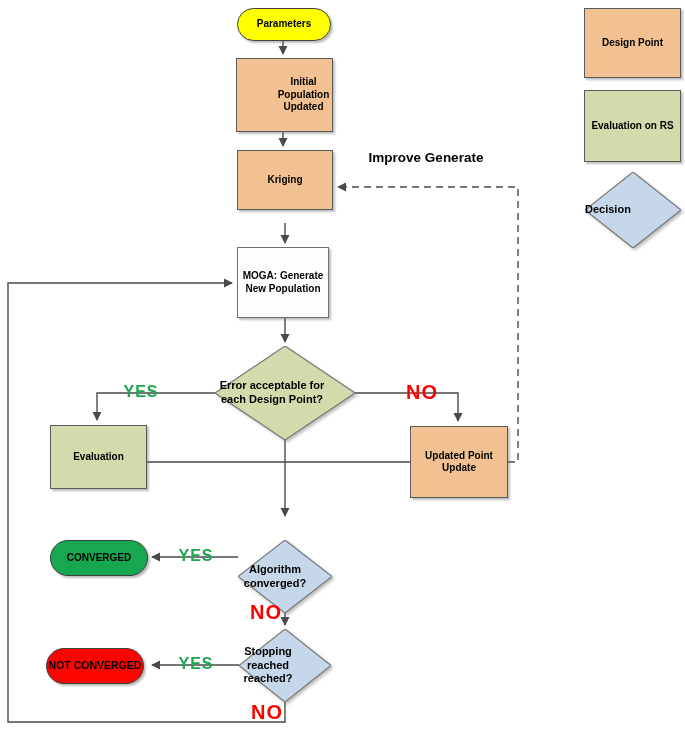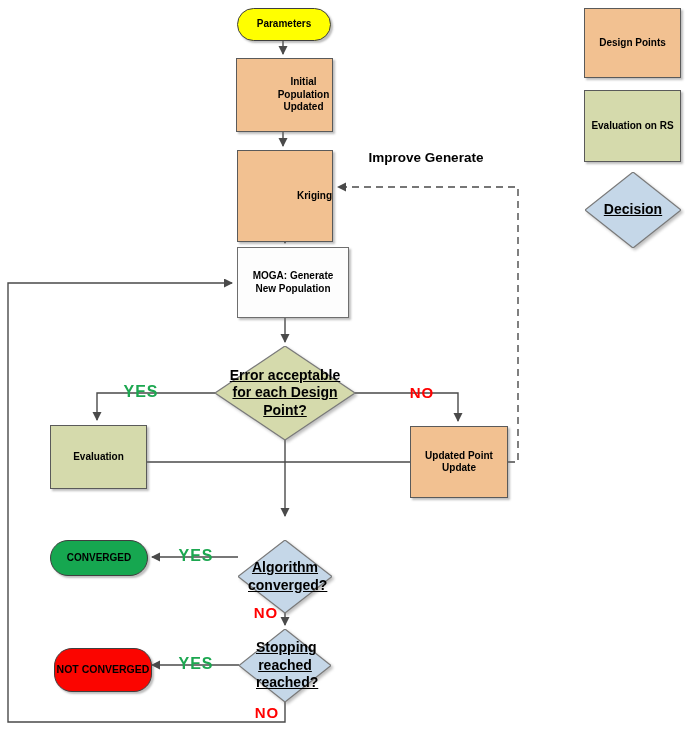--- a/index.html
+++ b/index.html
@@ -23,29 +23,29 @@
   .node{position:absolute;display:flex;align-items:center;justify-content:center;
         box-sizing:border-box;text-align:center;font-weight:bold;font-size:10px;color:#000;}
   .rect{border:1.4px solid var(--rect-border);box-shadow:2px 2px 2px rgba(110,110,110,0.45);}
   .orange{background:var(--orange);}
   .olive{background:var(--olive);}
   .whitefill{background:var(--white-node);border-color:#6E6E6E;}
   .stadium{border:1.6px solid #3F3F3F;border-radius:18px;box-shadow:2px 2px 2px rgba(110,110,110,0.45);}
   .yellowfill{background:var(--yellow);}
   .greenfill{background:var(--green);}
   .redfill{background:var(--red);}
-  .diamond{position:absolute;display:flex;align-items:center;justify-content:center;
-           text-align:center;font-weight:bold;font-size:14px;color:#000;text-decoration:underline;}
+  .diamond{position:absolute;display:flex;align-items:center;
+           text-align:center;font-weight:bold;font-size:11px;color:#000;}
   .diamond svg{position:absolute;left:0;top:0;width:100%;height:100%;
                filter:drop-shadow(2px 2px 1.5px rgba(110,110,110,0.45));}
   .diamond .lbl{position:relative;z-index:1;}
   .edge-label{position:absolute;transform:translate(-50%,-50%);font-weight:bold;
               white-space:nowrap;}
   .yes{color:var(--yes);font-size:16px;letter-spacing:1px;}
-  .no{color:var(--no);font-size:15px;letter-spacing:1px;}
+  .no{color:var(--no);font-size:20px;letter-spacing:1px;}
   .improve{color:#000;font-size:13.5px;}
   .lbl{line-height:1.25;}
 </style>
 </head>
 <body>
 
 <div class="canvas">
 
   <svg class="layer" width="685" height="729" viewBox="0 0 685 729">
     <defs>
@@ -71,25 +71,25 @@
   </svg>
 
   <div class="node stadium yellowfill" style="left:237px;top:8px;width:94px;height:33px;">
     <span class="lbl">Parameters</span>
   </div>
 
   <div class="node rect orange" style="left:236px;top:58px;width:97px;height:74px;padding-left:38px;">
     <span class="lbl" style="width:88px;">Initial Population Updated</span>
   </div>
 
-  <div class="node rect orange" style="left:237px;top:150px;width:96px;height:92px;justify-content:flex-end;">
+  <div class="node rect orange" style="left:237px;top:150px;width:96px;height:60px;">
     <span class="lbl">Kriging</span>
   </div>
 
-  <div class="node rect whitefill" style="left:237px;top:247px;width:112px;height:71px;">
+  <div class="node rect whitefill" style="left:237px;top:247px;width:92px;height:71px;">
     <span class="lbl" style="width:88px;">MOGA: Generate New Population</span>
   </div>
 
   <div class="diamond" style="left:215px;top:346px;width:140px;height:94px;">
     <svg viewBox="0 0 100 100" preserveAspectRatio="none">
       <polygon points="50,0 100,50 50,100 0,50" fill="#D5DAAC" stroke="#7A7A7A" stroke-width="1.2" vector-effect="non-scaling-stroke"></polygon>
     </svg>
     <span class="lbl" style="width:114px;">Error acceptable for each Design Point?</span>
   </div>
 
@@ -112,35 +112,35 @@
     <span class="lbl">CONVERGED</span>
   </div>
 
   <div class="diamond" style="left:239px;top:629px;width:92px;height:73px;">
     <svg viewBox="0 0 100 100" preserveAspectRatio="none">
       <polygon points="50,0 100,50 50,100 0,50" fill="#C5D7E8" stroke="#7A7A7A" stroke-width="1.2" vector-effect="non-scaling-stroke"></polygon>
     </svg>
     <span class="lbl" style="width:58px;">Stopping reached reached?</span>
   </div>
 
-  <div class="node stadium redfill" style="left:54px;top:648px;width:98px;height:44px;font-size:10.5px;">
+  <div class="node stadium redfill" style="left:46px;top:648px;width:98px;height:36px;font-size:10.5px;">
     <span class="lbl">NOT CONVERGED</span>
   </div>
 
   <div class="edge-label improve" style="left:426px;top:157px;">Improve Generate</div>
   <div class="edge-label yes" style="left:141px;top:392px;">YES</div>
   <div class="edge-label no" style="left:422px;top:392px;">NO</div>
   <div class="edge-label yes" style="left:196px;top:556px;">YES</div>
   <div class="edge-label no" style="left:266px;top:612px;">NO</div>
   <div class="edge-label yes" style="left:196px;top:664px;">YES</div>
   <div class="edge-label no" style="left:267px;top:712px;">NO</div>
 
   <div>
     <div class="node rect orange" style="left:584px;top:8px;width:97px;height:70px;">
-      <span class="lbl">Design Points</span>
+      <span class="lbl">Design Point</span>
     </div>
     <div class="node rect olive" style="left:584px;top:90px;width:97px;height:72px;">
       <span class="lbl">Evaluation on RS</span>
     </div>
     <div class="diamond" style="left:585px;top:172px;width:96px;height:76px;">
       <svg viewBox="0 0 100 100" preserveAspectRatio="none">
         <polygon points="50,0 100,50 50,100 0,50" fill="#C5D7E8" stroke="#7A7A7A" stroke-width="1.2" vector-effect="non-scaling-stroke"></polygon>
       </svg>
       <span class="lbl">Decision</span>
     </div>

